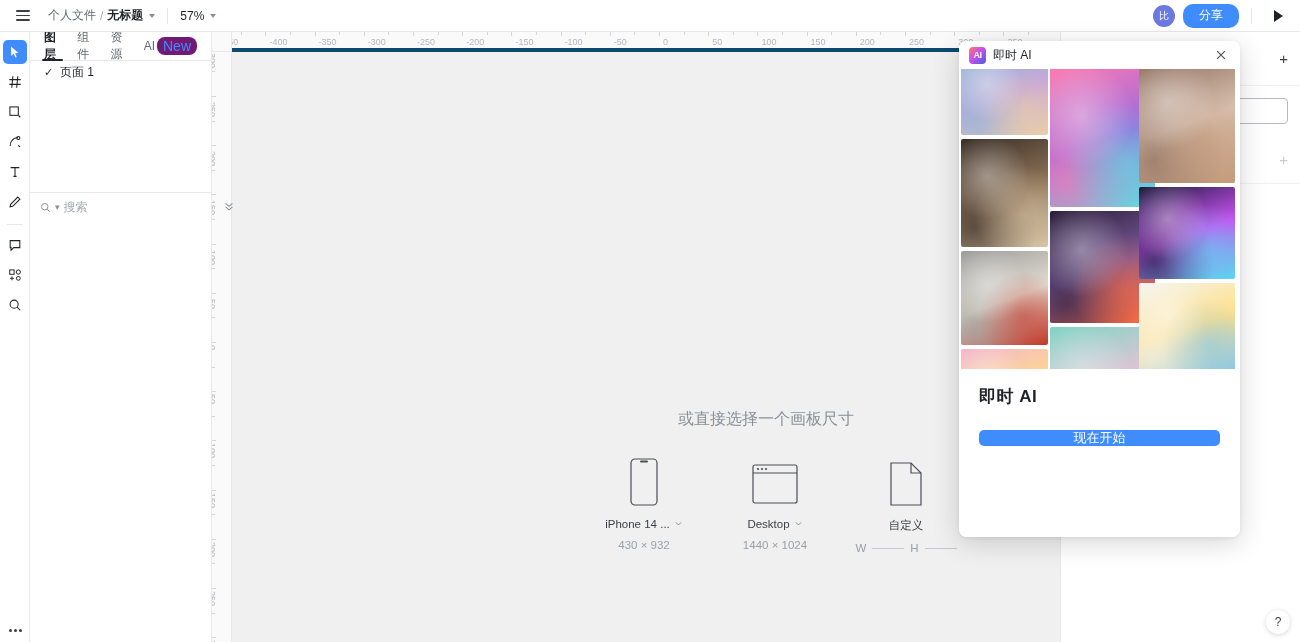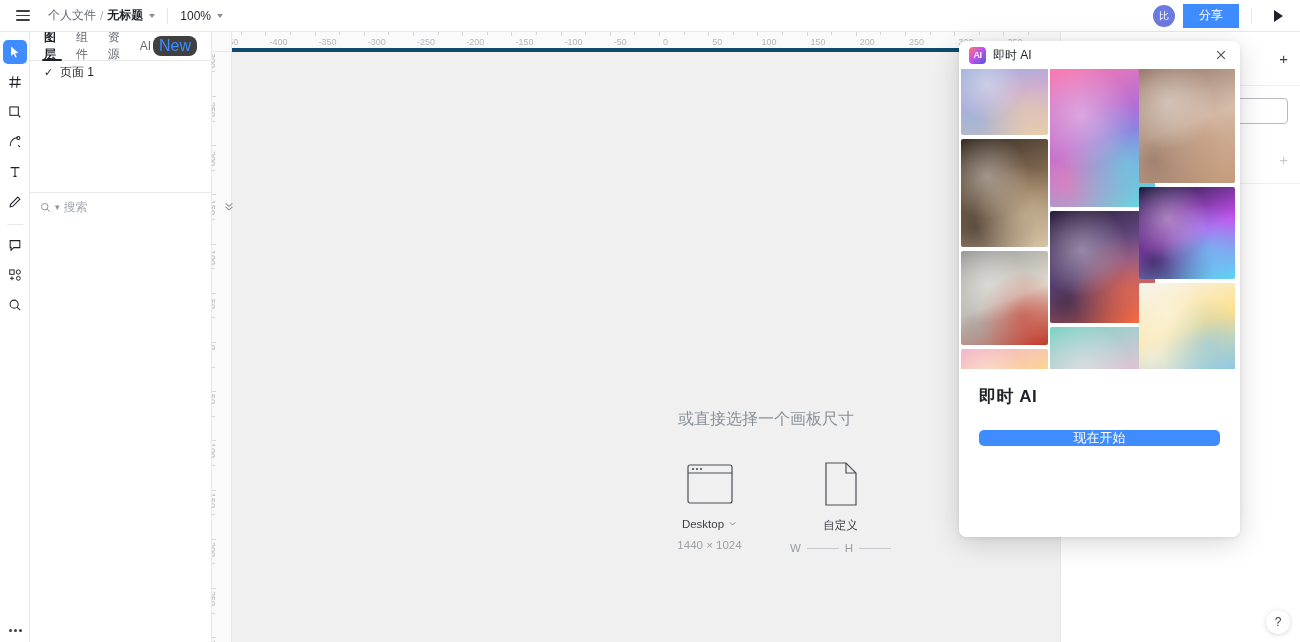--- a/index.html
+++ b/index.html
@@ -48,21 +48,21 @@
   .tb-right {
     margin-left: auto; display: flex; align-items: center; gap: 0; padding-right: 8px;
   }
   .avatar {
     width: 22px; height: 22px; border-radius: 50%;
     background: #6b7ae0; color: #fff;
     font-size: 10px; display: flex; align-items: center; justify-content: center;
     margin-right: 8px; cursor: pointer; letter-spacing: 0;
   }
   .share-btn {
-    height: 24px; padding: 0 16px; border-radius: 0;
+    height: 24px; padding: 0 16px; border-radius: 10px;
     background: #3f8cff; color: #fff; font-size: 12px;
     display: flex; align-items: center; justify-content: center;
     cursor: pointer; border: none; font-family: inherit;
   }
   .play-btn {
     width: 28px; height: 24px; display: flex; align-items: center; justify-content: center;
     cursor: pointer;
   }
   .play-tri {
     width: 0; height: 0; border-top: 6px solid transparent;
@@ -112,21 +112,21 @@
   .ptab {
     font-size: 12px; color: #646a73; padding: 0 8px; height: 29px;
     display: flex; align-items: center; cursor: pointer; position: relative;
   }
   .ptab.active { color: #1f2329; font-weight: bold; }
   .ptab.active::after {
     content: ""; position: absolute; left: 6px; right: 6px; bottom: 0;
     height: 2px; background: #1f2329; border-radius: 1px;
   }
   .new-badge {
-    font-size: 16px; color: #3f8cff; background: #404040;
+    font-size: 14px; color: #3f8cff; background: #701a75;
     padding: 1px 6px; border-radius: 8px; margin-left: 2px;
   }
   .pages-head {
     height: 24px; display: flex; align-items: center; padding: 0 10px;
     font-size: 11px; color: #646a73; margin-top: 4px;
   }
   .pages-actions { margin-left: auto; display: flex; align-items: center; gap: 12px; }
   .icon-btn { cursor: pointer; color: #3b3f45; display: flex; align-items: center; }
   .page-row {
     height: 22px; display: flex; align-items: center; gap: 6px;
@@ -289,21 +289,21 @@
         <span></span>
     </div>
     <div class="breadcrumb">
       <span class="bc-folder">个人文件</span>
       <span class="bc-sep">/</span>
       <span class="bc-title">无标题</span>
       <span class="caret-dn"></span>
     </div>
     <div class="tb-divider"></div>
     <div class="zoomctl">
-      <span>100%</span>
+      <span>57%</span>
       <span class="caret-dn"></span>
     </div>
 
     <div class="tb-right">
       <div class="avatar">比</div>
       <button class="share-btn">分享</button>
       <div class="tb-divider"></div>
       <div class="play-btn">
           <span class="play-tri"></span>
         </div>
@@ -418,20 +418,37 @@
   </div>
 
   <div class="canvas-wrap">
     <div class="canvas-surface">
 
       <div class="hero">
         <div class="hero-sub">或直接选择一个画板尺寸</div>
 
         <div class="presets">
 
+          <div class="preset">
+            <div class="preset-art">
+              <svg width="34" height="48" viewBox="0 0 34 48" fill="none" stroke="#4a4f55" stroke-width="1.2">
+                <rect x="4" y="1" width="26" height="46" rx="4"></rect>
+                <rect x="13" y="2.6" width="8" height="2" rx="1" fill="#4a4f55" stroke="none"></rect>
+              </svg>
+            </div>
+            <div class="preset-name">
+              <span>iPhone 14 ...</span>
+              <span>
+                <svg width="9" height="9" viewBox="0 0 12 12" fill="none" stroke="#7a8089" stroke-width="1.2">
+                    <path d="M2.5 4.5 L6 8 L9.5 4.5"></path>
+                  </svg>
+              </span>
+            </div>
+            <div class="preset-size">430 × 932</div>
+          </div>
 
           <div class="preset">
             <div class="preset-art">
               <svg width="46" height="42" viewBox="0 0 46 42" fill="none" stroke="#4a4f55" stroke-width="1.2">
                 <rect x="1" y="1" width="44" height="38" rx="2"></rect>
                 <path d="M1 9 H45"></path>
                 <circle cx="6" cy="5" r="1.1" fill="#4a4f55" stroke="none"></circle>
                 <circle cx="10" cy="5" r="1.1" fill="#4a4f55" stroke="none"></circle>
                 <circle cx="14" cy="5" r="1.1" fill="#4a4f55" stroke="none"></circle>
               </svg>

